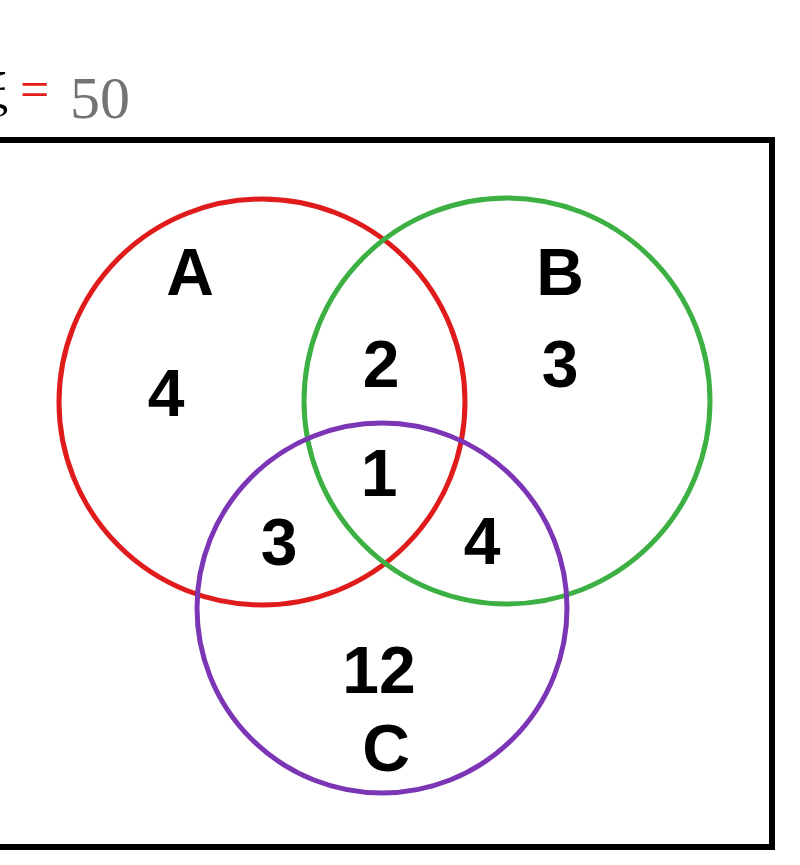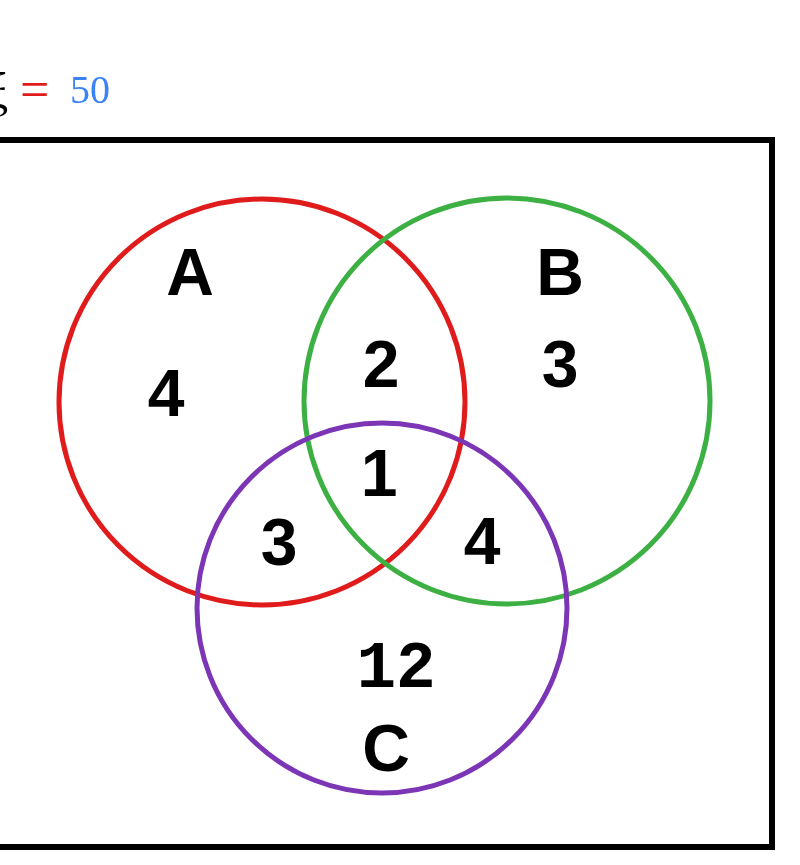--- a/index.html
+++ b/index.html
@@ -40,25 +40,25 @@
       left: 20px;
       top: 4px;
       font-family: "Liberation Serif", serif;
       font-size: 52px;
       line-height: 52px;
       color: #e01b1b;
     }
     .total-value {
       position: absolute;
       left: 70px;
-      top: 4px;
+      top: 12px;
       font-family: "Liberation Serif", serif;
-      font-size: 40px;
+      font-size: 60px;
       line-height: 52px;
-      color: #3b82f6;
+      color: #737373;
     }
     .universe {
       position: absolute;
       left: -10px;
       top: 137px;
       width: 785px;
       height: 713px;
       border: 6px solid #000;
       box-sizing: border-box;
     }
@@ -96,19 +96,19 @@
     <circle cx="507" cy="401" r="203" fill="none" stroke="#3cb043" stroke-width="5"></circle>
     <circle cx="382" cy="608" r="185" fill="none" stroke="#7b35b5" stroke-width="5"></circle>
   </svg>
 
   <span class="lbl" style="left:190px; top:272px;">A</span>
   <span class="lbl" style="left:560px; top:272px;">B</span>
   <span class="lbl" style="left:386px; top:748px;">C</span>
 
   <span class="lbl" style="left:166px; top:393px;">4</span>
   <span class="lbl" style="left:560px; top:364px;">3</span>
-  <span class="lbl" style="left:396px; top:670px;font-family:Liberation Mono, monospace;">12</span>
+  <span class="lbl" style="left:379px; top:670px;">12</span>
   <span class="lbl" style="left:381px; top:364px;">2</span>
   <span class="lbl" style="left:279px; top:542px;">3</span>
   <span class="lbl" style="left:482px; top:541px;">4</span>
   <span class="lbl" style="left:379px; top:473px;">1</span>
 
 </div>
 
 </body></html>

